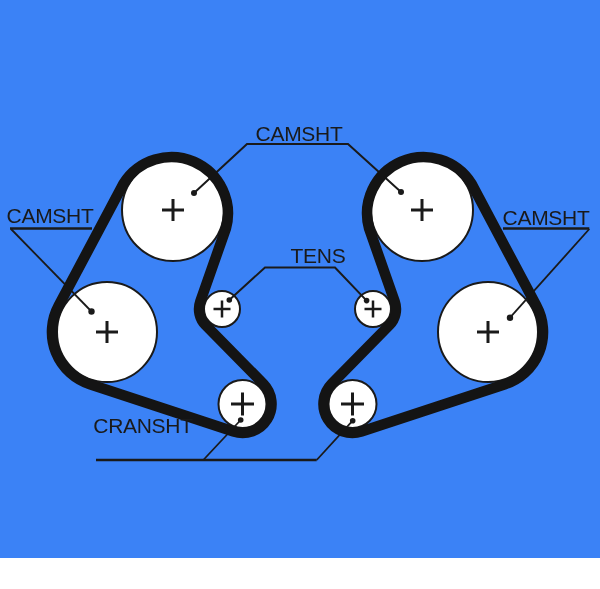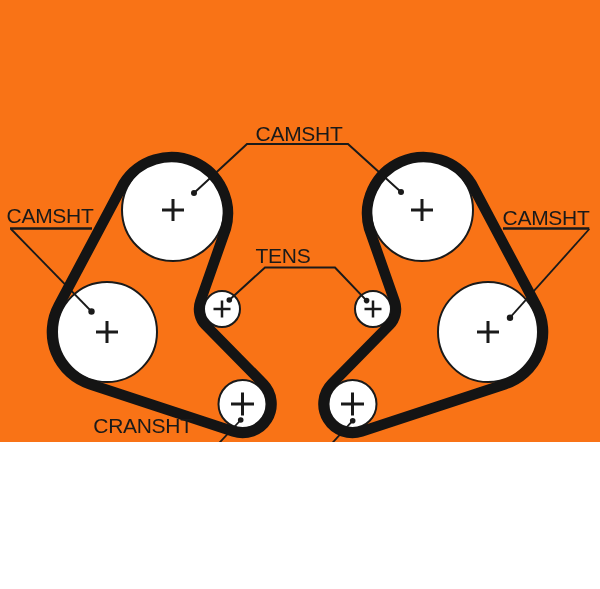--- a/index.html
+++ b/index.html
@@ -1,39 +1,39 @@
 <!DOCTYPE html>
 <html><head>
 <meta charset="utf-8">
 <style>
   html, body { margin: 0; padding: 0; }
   body { background: #ffffff; }
   .stage {
     position: relative;
     width: 600px;
-    height: 442px;
-    background: #f97316;
+    height: 558px;
+    background: #3b82f6;
     overflow: hidden;
     font-family: "Liberation Sans", sans-serif;
   }
   .stage svg { position: absolute; left: 0; top: 0; }
   .lbl {
     position: absolute;
     transform: translateX(-50%);
     font-size: 21px;
     line-height: 1;
     letter-spacing: -0.3px;
     color: #1a1a1a;
     white-space: nowrap;
     user-select: none;
   }
   .lbl-cam-top   { left: 299px; top: 123px; }
   .lbl-cam-left  { left: 50px;  top: 205px; }
   .lbl-cam-right { left: 546px; top: 207px; }
-  .lbl-tens      { left: 283px; top: 245px; }
+  .lbl-tens      { left: 318px; top: 245px; }
   .lbl-crank     { left: 143px; top: 415px; }
 </style>
 </head>
 <body>
 
 <div class="stage">
 
   <svg width="600" height="589" viewBox="0 0 600 589">
 
     <g fill="#ffffff" stroke-width="2" stroke="#1a1a1a">

